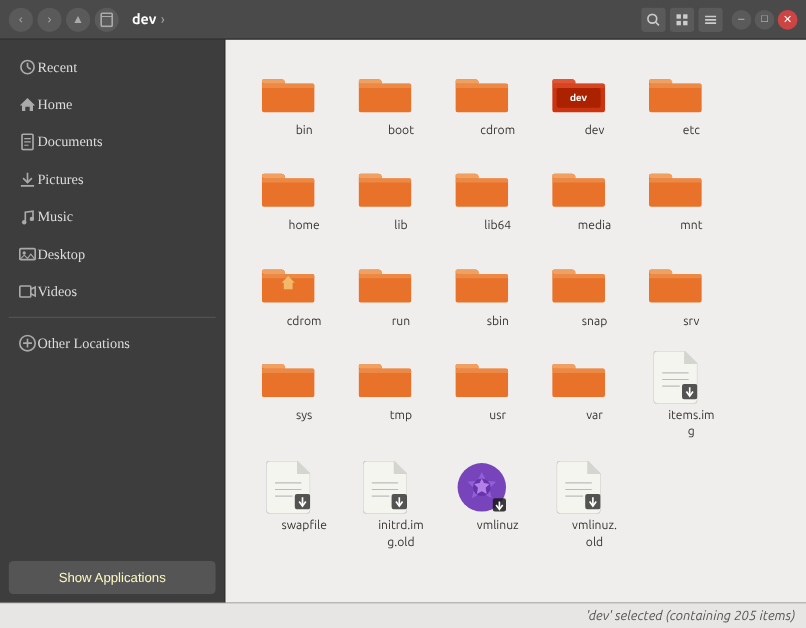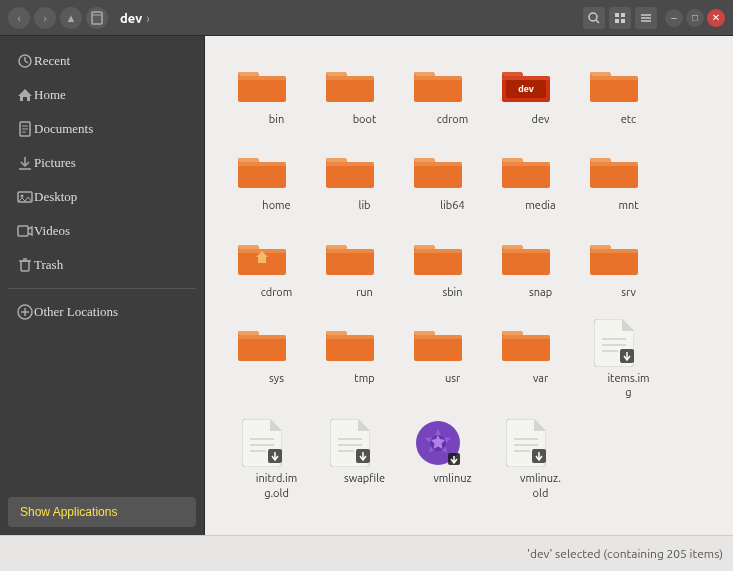--- a/index.html
+++ b/index.html
@@ -102,27 +102,27 @@
       display: flex; align-items: center; justify-content: center;
       font-size: 14px;
       color: #aaa;
       flex-shrink: 0;
     }
     .sidebar-label { font-size: 13px; color: #ddd; }
     .sidebar-spacer { flex: 1; }
     .show-apps-btn {
       background: #555;
       border: none;
-      color: #fde047;
+      color: #fef9c3;
       padding: 8px 12px;
       margin: 8px;
       border-radius: 4px;
       cursor: pointer;
       font-size: 12px;
-      text-align: left;
+      text-align: center;
     }
 
     
     .file-area {
       flex: 1;
       background: #f0eeec;
       overflow-y: auto;
       padding: 16px;
       display: flex;
       flex-direction: column;
@@ -152,30 +152,31 @@
       font-size: 11px;
       color: #333;
       word-break: break-word;
       line-height: 1.3;
       text-align: center;
       margin-left: 29px;
     }
 
     
     .status-bar {
-      height: 36px;
+      height: 23px;
       background: #e8e6e4;
       border-top: 1px solid #ccc;
       display: flex;
       align-items: center;
       justify-content: flex-end;
       padding: 0 10px;
       font-size: 12px;
       color: #555;
       flex-shrink: 0;
+      font-style: italic;
     }
 
     
     .folder-svg { width: 48px; height: 40px; }
   </style>
 </head>
 <body>
 
 <div class="title-bar">
   <button class="title-bar-btn btn-back">‹</button>
@@ -259,45 +260,45 @@
             <line x1="8" y1="2" x2="8" y2="11" stroke="#aaa" stroke-width="1.5"></line>
             <polyline points="4,7 8,11 12,7" fill="none" stroke="#aaa" stroke-width="1.5"></polyline>
             <line x1="2" y1="14" x2="14" y2="14" stroke="#aaa" stroke-width="1.5"></line>
           </svg>
       </span>
       <span class="sidebar-label">Pictures</span>
     </div>
     <div class="sidebar-item">
       <span class="sidebar-icon">
         <svg width="16" height="16" viewBox="0 0 16 16">
+            <path d="M6 13 L6 4 L13 3 L13 10" fill="none" stroke="#aaa" stroke-width="1.5"></path>
+            <circle cx="5" cy="13" r="2" fill="#aaa"></circle>
+            <circle cx="12" cy="10" r="2" fill="#aaa"></circle>
+          </svg>
+      </span>
+      <span class="sidebar-label">Music</span>
+    </div>
+    <div class="sidebar-item">
+      <span class="sidebar-icon">
+        <svg width="16" height="16" viewBox="0 0 16 16">
             <rect x="1" y="3" width="14" height="10" rx="1" fill="none" stroke="#aaa" stroke-width="1.5"></rect>
             <circle cx="5" cy="7" r="1.5" fill="#aaa"></circle>
             <polyline points="1,13 5,9 8,12 11,8 15,13" fill="none" stroke="#aaa" stroke-width="1"></polyline>
           </svg>
       </span>
       <span class="sidebar-label">Desktop</span>
     </div>
     <div class="sidebar-item">
       <span class="sidebar-icon">
         <svg width="16" height="16" viewBox="0 0 16 16">
             <rect x="1" y="3" width="10" height="10" rx="1" fill="none" stroke="#aaa" stroke-width="1.5"></rect>
             <polyline points="11,6 15,4 15,12 11,10" fill="none" stroke="#aaa" stroke-width="1.5"></polyline>
           </svg>
       </span>
       <span class="sidebar-label">Videos</span>
-    </div>
-    <div class="sidebar-item">
-      <span class="sidebar-icon">
-        <svg width="16" height="16" viewBox="0 0 16 16">
-            <polyline points="2,4 14,4" stroke="#aaa" stroke-width="1.5" fill="none"></polyline>
-            <rect x="4" y="4" width="8" height="10" rx="1" fill="none" stroke="#aaa" stroke-width="1.5"></rect>
-            <line x1="6" y1="2" x2="10" y2="2" stroke="#aaa" stroke-width="1.5"></line>
-          </svg>
-      </span>
-      <span class="sidebar-label">Trash</span>
     </div>
     <div style="height:1px; background:#555; margin:6px 8px;"></div>
     <div class="sidebar-item">
       <span class="sidebar-icon">
         <svg width="16" height="16" viewBox="0 0 16 16">
             <circle cx="8" cy="8" r="7" fill="none" stroke="#aaa" stroke-width="1.5"></circle>
             <line x1="8" y1="4" x2="8" y2="12" stroke="#aaa" stroke-width="1.5"></line>
             <line x1="4" y1="8" x2="12" y2="8" stroke="#aaa" stroke-width="1.5"></line>
           </svg>
       </span>
@@ -543,37 +544,37 @@
     <path d="M28 0 L28 12 L40 12 Z" fill="#e0e0dd"></path>
     <path d="M28 0 L40 12 L28 12 Z" fill="#d5d5d0"></path>
     <line x1="8" y1="20" x2="32" y2="20" stroke="#bbb" stroke-width="1"></line>
     <line x1="8" y1="26" x2="32" y2="26" stroke="#bbb" stroke-width="1"></line>
     <line x1="8" y1="32" x2="24" y2="32" stroke="#bbb" stroke-width="1"></line>
     <rect x="26" y="30" width="14" height="14" rx="2" fill="#2a2a2a" opacity="0.8"></rect>
     <line x1="33" y1="33" x2="33" y2="40" stroke="#fff" stroke-width="1.5"></line>
     <polyline points="30,37 33,41 36,37" fill="none" stroke="#fff" stroke-width="1.5"></polyline>
   </svg>
           </div>
-    <span class="file-label">initrd.img.old</span>
+    <span class="file-label">swapfile</span>
   </div>
         <div class="file-item">
     <div class="file-icon">
             <svg width="40" height="48" viewBox="0 0 40 48" xmlns="http://www.w3.org/2000/svg">
     <path d="M4 0 L28 0 L40 12 L40 44 Q40 48 36 48 L4 48 Q0 48 0 44 L0 4 Q0 0 4 0 Z" fill="#f5f5f0" stroke="#ccc" stroke-width="1"></path>
     <path d="M28 0 L28 12 L40 12 Z" fill="#e0e0dd"></path>
     <path d="M28 0 L40 12 L28 12 Z" fill="#d5d5d0"></path>
     <line x1="8" y1="20" x2="32" y2="20" stroke="#bbb" stroke-width="1"></line>
     <line x1="8" y1="26" x2="32" y2="26" stroke="#bbb" stroke-width="1"></line>
     <line x1="8" y1="32" x2="24" y2="32" stroke="#bbb" stroke-width="1"></line>
     <rect x="26" y="30" width="14" height="14" rx="2" fill="#2a2a2a" opacity="0.8"></rect>
     <line x1="33" y1="33" x2="33" y2="40" stroke="#fff" stroke-width="1.5"></line>
     <polyline points="30,37 33,41 36,37" fill="none" stroke="#fff" stroke-width="1.5"></polyline>
   </svg>
           </div>
-    <span class="file-label">swapfile</span>
+    <span class="file-label">initrd.img.old</span>
   </div>
         <div class="file-item">
     <div class="file-icon">
             <svg width="48" height="48" viewBox="0 0 48 48" xmlns="http://www.w3.org/2000/svg">
     <circle cx="24" cy="24" r="22" fill="#7744bb"></circle>
     <path d="M24 10 L28 18 L37 19 L31 25 L33 34 L24 29 L15 34 L17 25 L11 19 L20 18 Z" fill="#9966dd" opacity="0.8"></path>
     <circle cx="24" cy="24" r="8" fill="#6633aa"></circle>
     <path d="M24 16 L26 20 L31 21 L27.5 24.5 L28.5 30 L24 27.5 L19.5 30 L20.5 24.5 L17 21 L22 20 Z" fill="#bb88ee" opacity="0.9"></path>
     <rect x="34" y="34" width="12" height="12" rx="2" fill="#1a1a1a" opacity="0.85"></rect>
     <line x1="40" y1="37" x2="40" y2="43" stroke="#fff" stroke-width="1.5"></line>

